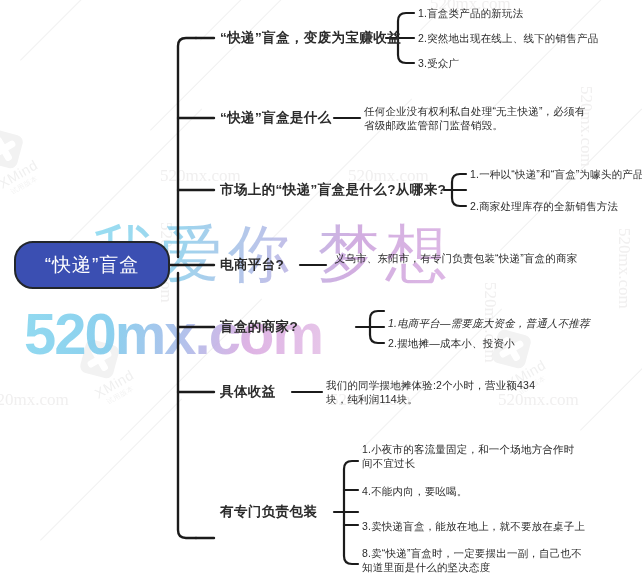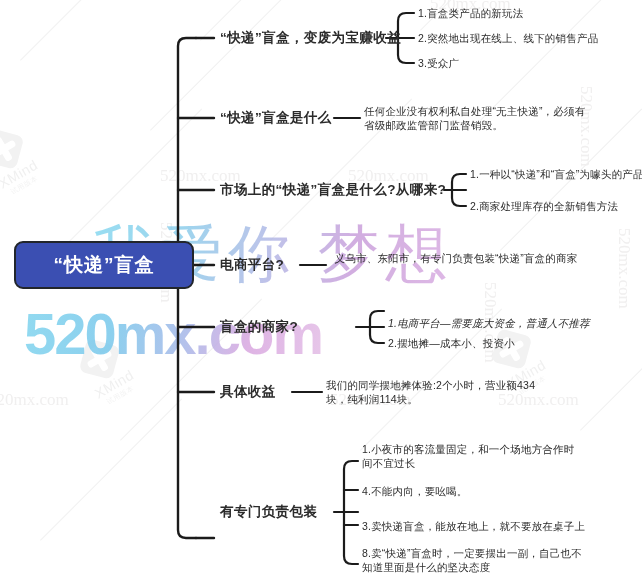--- a/index.html
+++ b/index.html
@@ -105,27 +105,27 @@
     letter-spacing: 6px;
   }
 
   
   #map { position: absolute; inset: 0; z-index: 2; }
   #wires { position: absolute; inset: 0; z-index: 2; pointer-events: none; }
 
   .root-node {
     position: absolute;
     left: 14px; top: 241px;
-    width: 180px; height: 48px;
+    width: 156px; height: 48px;
     background: #3b4fb2;
     border: 2px solid #22262b;
-    border-radius: 9px;
+    border-radius: 19px;
     color: #ffffff;
     font-size: 19px;
-    font-weight: bold;
+    font-weight: normal;
     display: flex;
     align-items: center;
     justify-content: center;
     letter-spacing: 1px;
     z-index: 3;
   }
 
   .branch-label {
     position: absolute;
     color: #2b2b2b;

